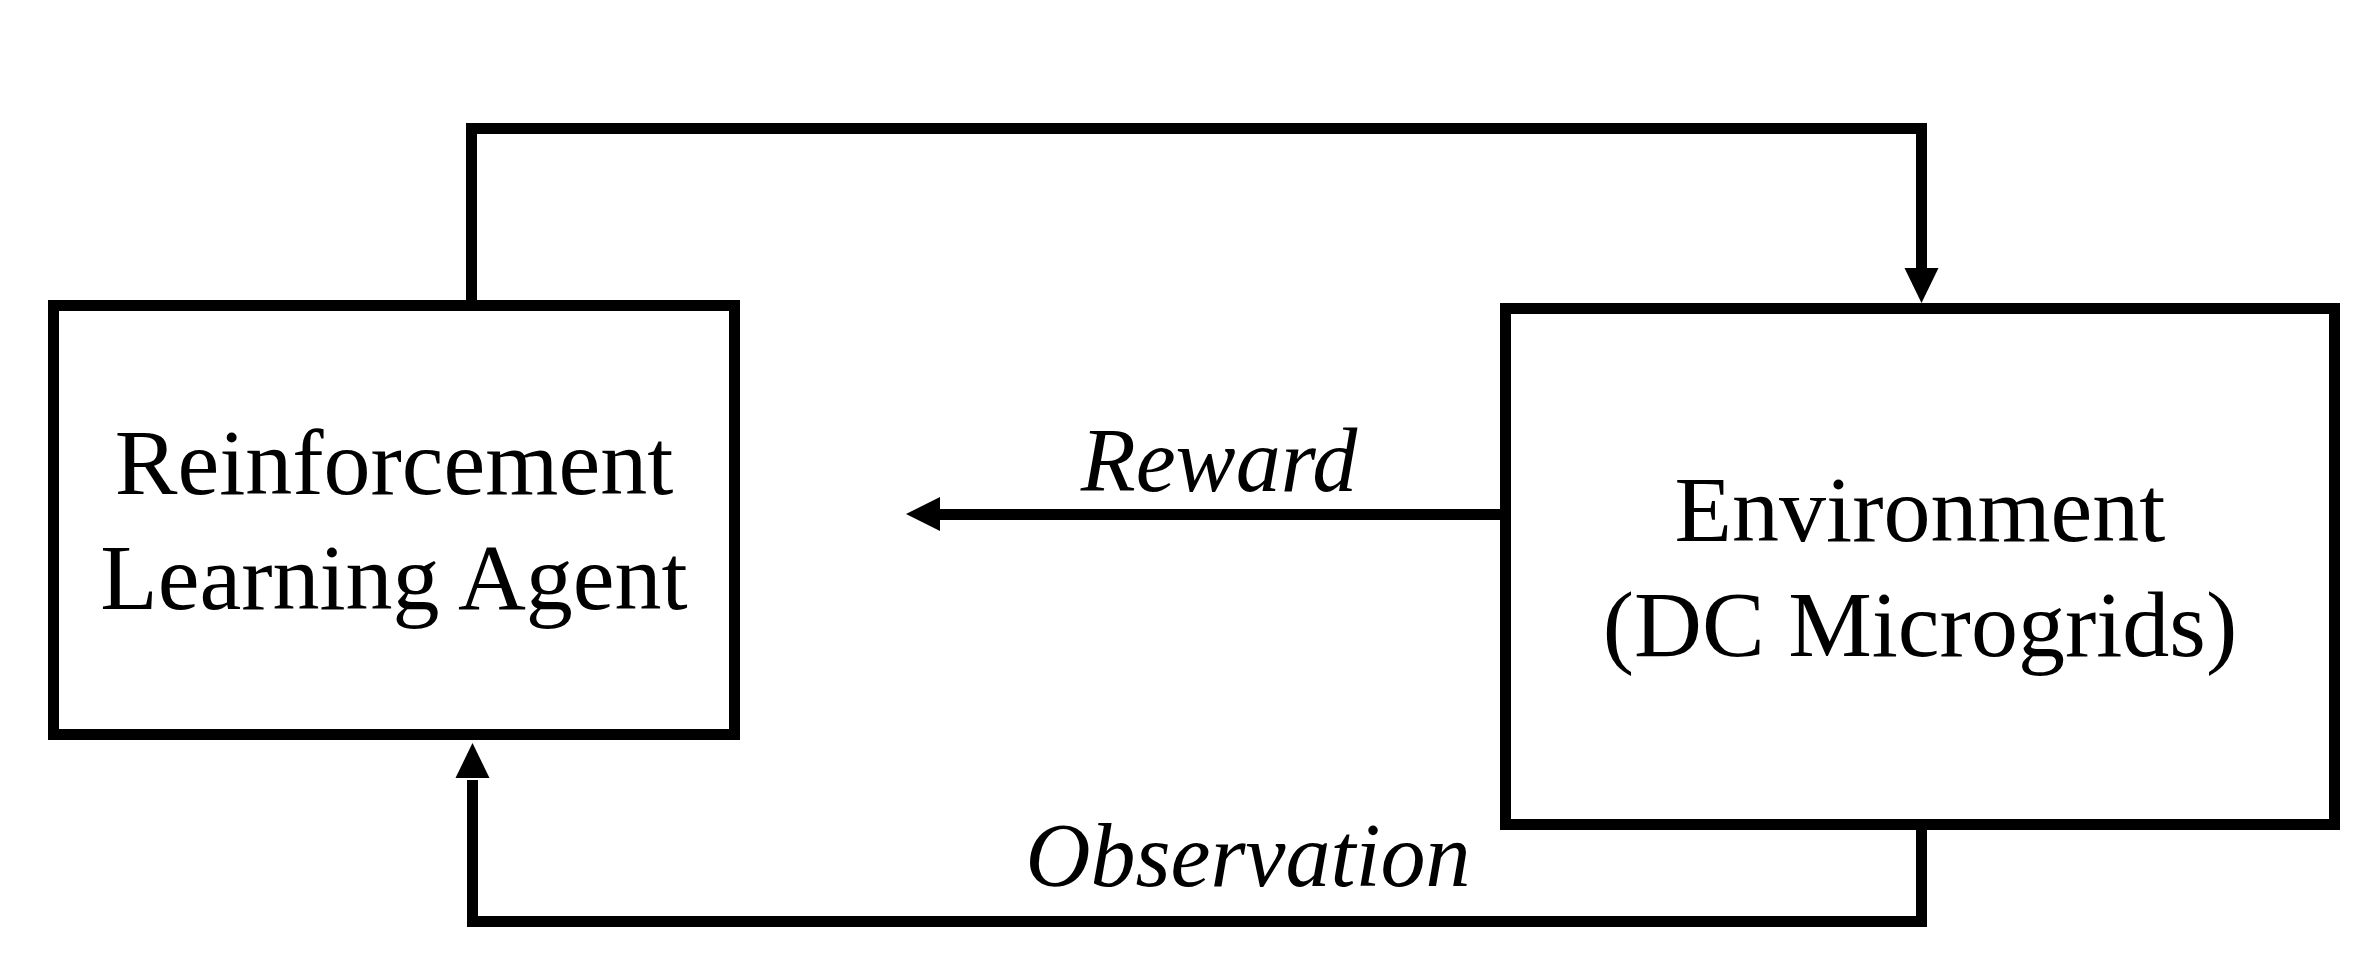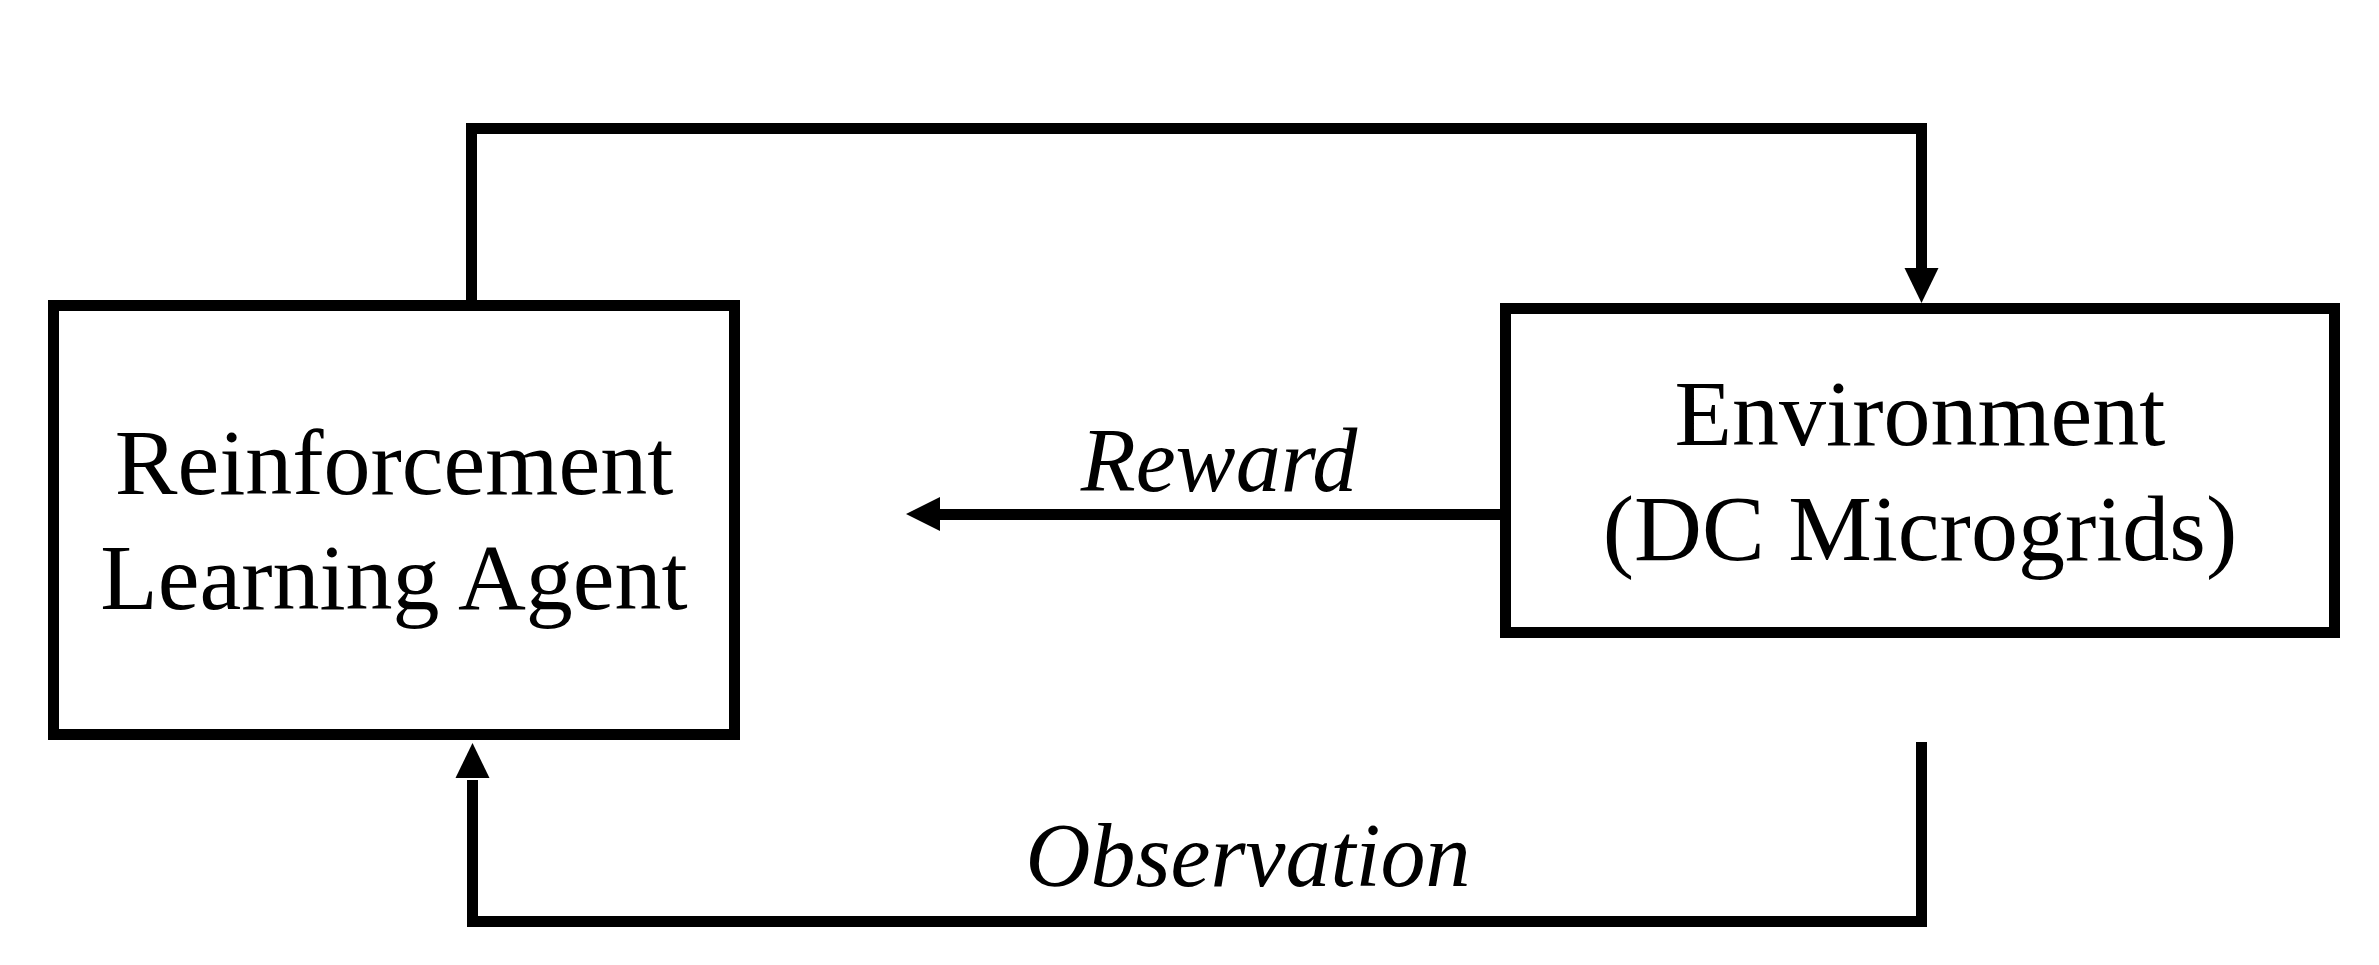--- a/index.html
+++ b/index.html
@@ -31,21 +31,21 @@
     border:11px solid var(--stroke-color,#000);
     background:var(--bg-color,#fff);
     display:flex;flex-direction:column;
     justify-content:center;align-items:center;
     text-align:center;
     font-size:94px;
     line-height:1.223;
     white-space:nowrap;
   }
   .node-agent{left:48px;top:300px;width:692px;height:440px;}
-  .node-environment{left:1500px;top:303px;width:840px;height:335px;}
+  .node-environment{left:1500px;top:303px;width:840px;height:527px;}
   .edge-label{
     position:absolute;
     transform:translateX(-50%);
     font-style:italic;
     font-size:90px;
     line-height:1;
     white-space:nowrap;
   }
   .label-action{left:1169px;top:10px;}
   .label-reward{left:1199px;top:416px;margin-left:20px;}

